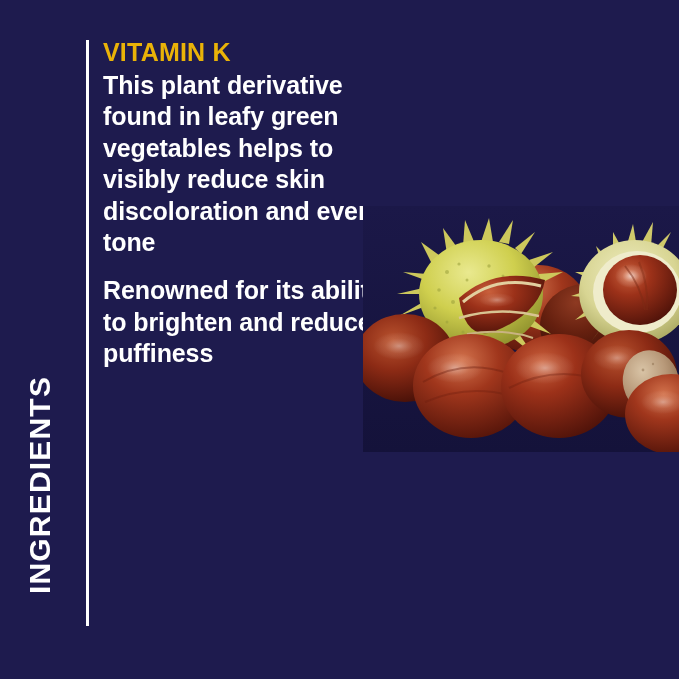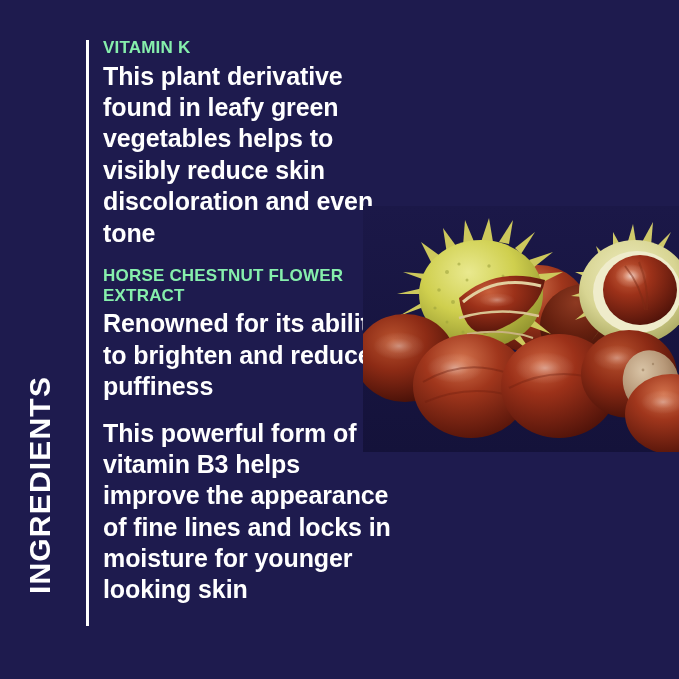--- a/index.html
+++ b/index.html
@@ -50,22 +50,22 @@
   }
 
   
   #text-col {
     position: absolute;
     left: 103px;
     top: 38px;
     width: 300px;
   }
   .heading {
-    color: #86efac;
-    font-size: 17px;
+    color: #eab308;
+    font-size: 25px;
     font-weight: 700;
     line-height: 1.16;
     letter-spacing: 0.2px;
     margin: 0 0 3px 0;
     text-transform: uppercase;
   }
   .body-text {
     color: #ffffff;
     font-size: 25px;
     font-weight: 600;
@@ -101,26 +101,24 @@
   <div id="divider"></div>
 
   <div id="text-col">
 
     <div class="block" id="block-1">
       <div class="heading">VITAMIN K</div>
       <div class="body-text">This plant derivative found in leafy green vegetables helps to visibly reduce skin discoloration and even tone</div>
     </div>
 
     <div class="block" id="block-2">
-      <div class="heading">HORSE CHESTNUT FLOWER EXTRACT</div>
       <div class="body-text">Renowned for its ability to brighten and reduce puffiness</div>
     </div>
 
     <div class="block" id="block-3">
-      <div class="body-text">This powerful form of vitamin B3 helps improve the appearance of fine lines and locks in moisture for younger looking skin</div>
     </div>
 
   </div>
 
   <div id="photo">
     <svg width="316" height="246" viewBox="0 0 316 246" xmlns="http://www.w3.org/2000/svg">
       <defs>
         <radialGradient id="nut1" cx="35%" cy="28%" r="78%">
           <stop offset="0%" stop-color="#c9603c"></stop>
           <stop offset="38%" stop-color="#9c3119"></stop>

